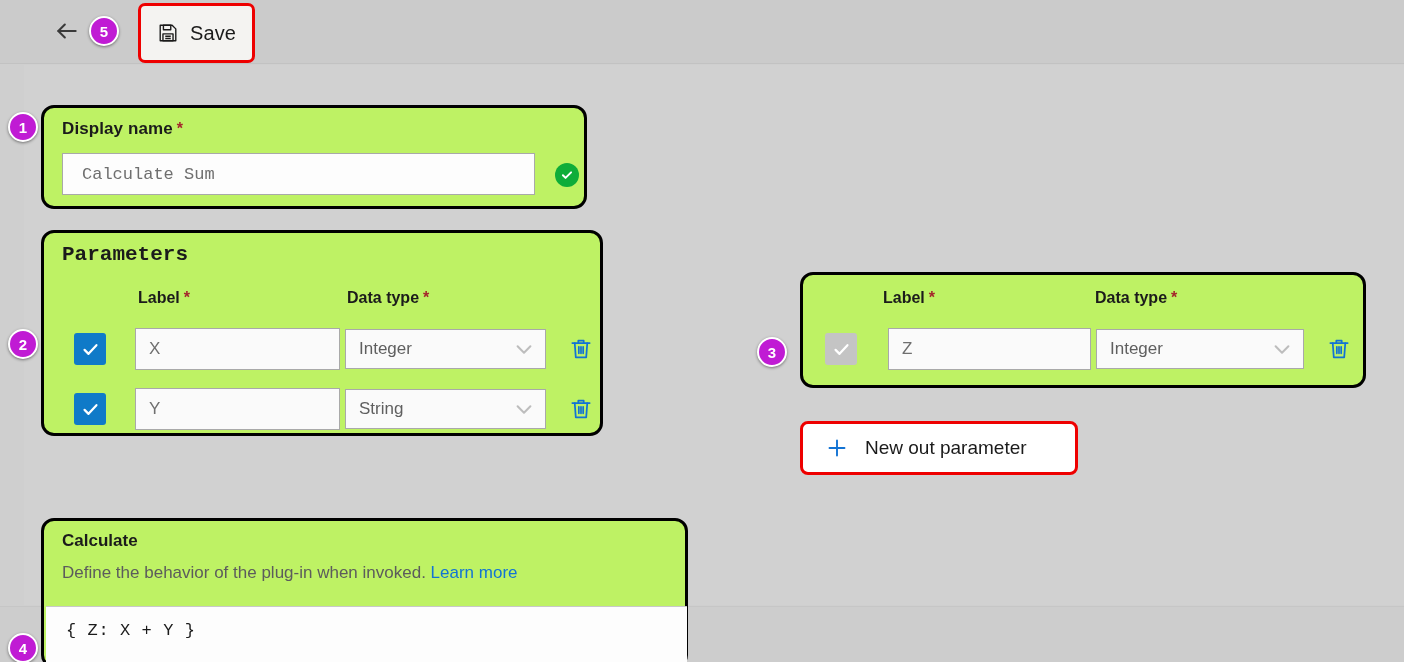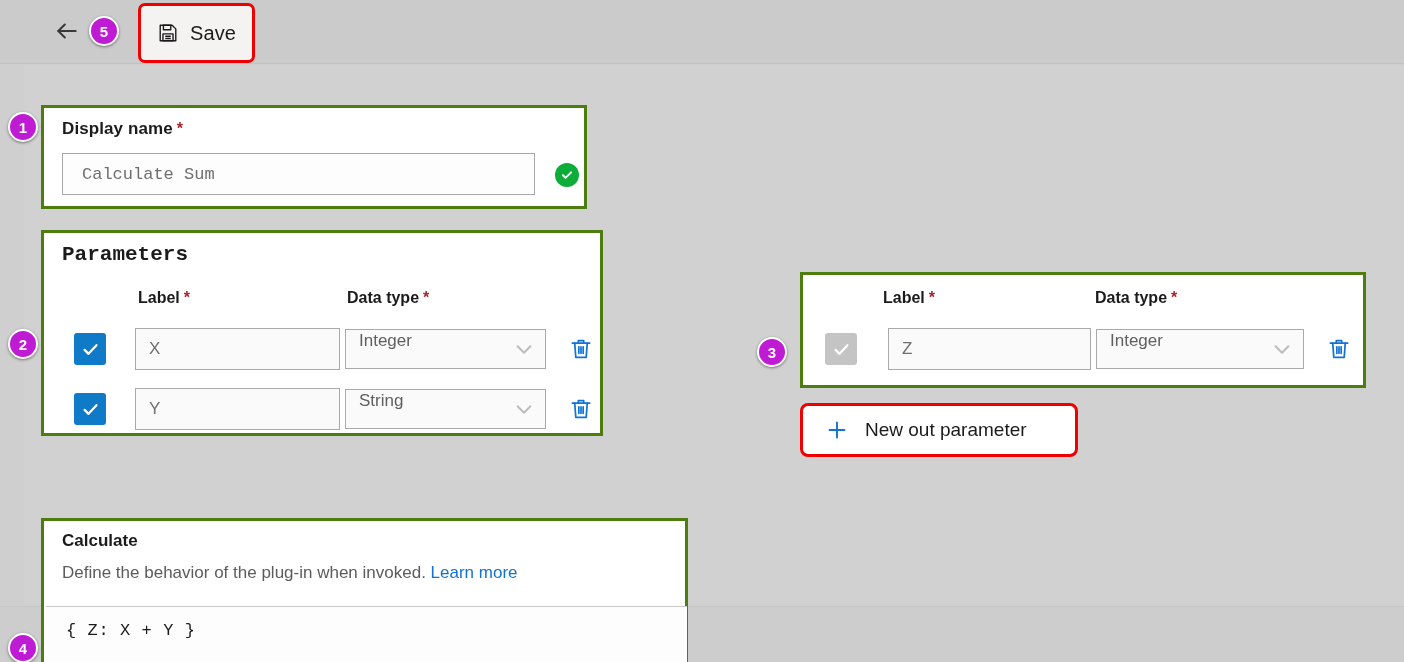--- a/index.html
+++ b/index.html
@@ -87,23 +87,23 @@
   .save-btn .label {
     font-size: 20px;
     color: #1b1b1b;
     letter-spacing: .1px;
   }
   .save-icon { width: 22px; height: 22px; display:block; color:#1b1b1b; }
 
   
   .rcard {
     position: absolute;
-    background: #ffffff;
-    border: 3px solid #4d7c0f;
-    border-radius: 0;
+    background: #bef264;
+    border: 3px solid #000000;
+    border-radius: 13px;
   }
 
   
   #card-display { left: 41px; top: 105px; width: 546px; height: 104px; }
   .field-label {
     font-size: 17px;
     font-weight: bold;
     color: #1b1b1b;
     letter-spacing: .1px;
   }
@@ -174,22 +174,22 @@
     height: 42px;
     outline: none;
   }
 
   .combo {
     position: relative;
     background: #fafafa;
     border: 1px solid #a9a9a9;
     height: 40px;
     display: flex;
-    align-items: flex-end;
-    padding: 17px 13px;
+    align-items: center;
+    padding: 4px 13px;
     cursor: pointer;
   }
   .combo .val { font-size: 17px; color: #5f5f5f; }
   .combo .chev {
     position: absolute; right: 10px; top: 50%;
     transform: translateY(-50%);
     width: 22px; height: 22px; color: #bdbdbd;
   }
   .combo .chev svg { width:22px; height:22px; display:block; }
 
@@ -209,21 +209,21 @@
     align-items: center;
     padding-left: 22px;
     gap: 16px;
     cursor: pointer;
   }
   .addbtn .plus { color: #1273d4; width: 24px; height: 24px; flex:none; }
   .addbtn .plus svg { width: 24px; height: 24px; display:block; }
   .addbtn .txt { font-size: 19px; color: #1b1b1b; white-space: nowrap; }
 
   #btn-new-input { left: 41px; top: 453px; width: 302px; height: 54px; }
-  #btn-new-out   { left: 800px; top: 403px; width: 278px; height: 54px; }
+  #btn-new-out   { left: 800px; top: 421px; width: 278px; height: 54px; }
 
   
   #card-expr { left: 41px; top: 518px; width: 647px; height: 150px; }
   .expr-title {
     position: absolute; left: 18px; top: 10px;
     font-size: 17px; font-weight: bold; color: #1b1b1b;
   }
   .expr-desc {
     position: absolute; left: 18px; top: 42px;
     font-size: 17px; color: #5c5c5c; white-space: nowrap;

